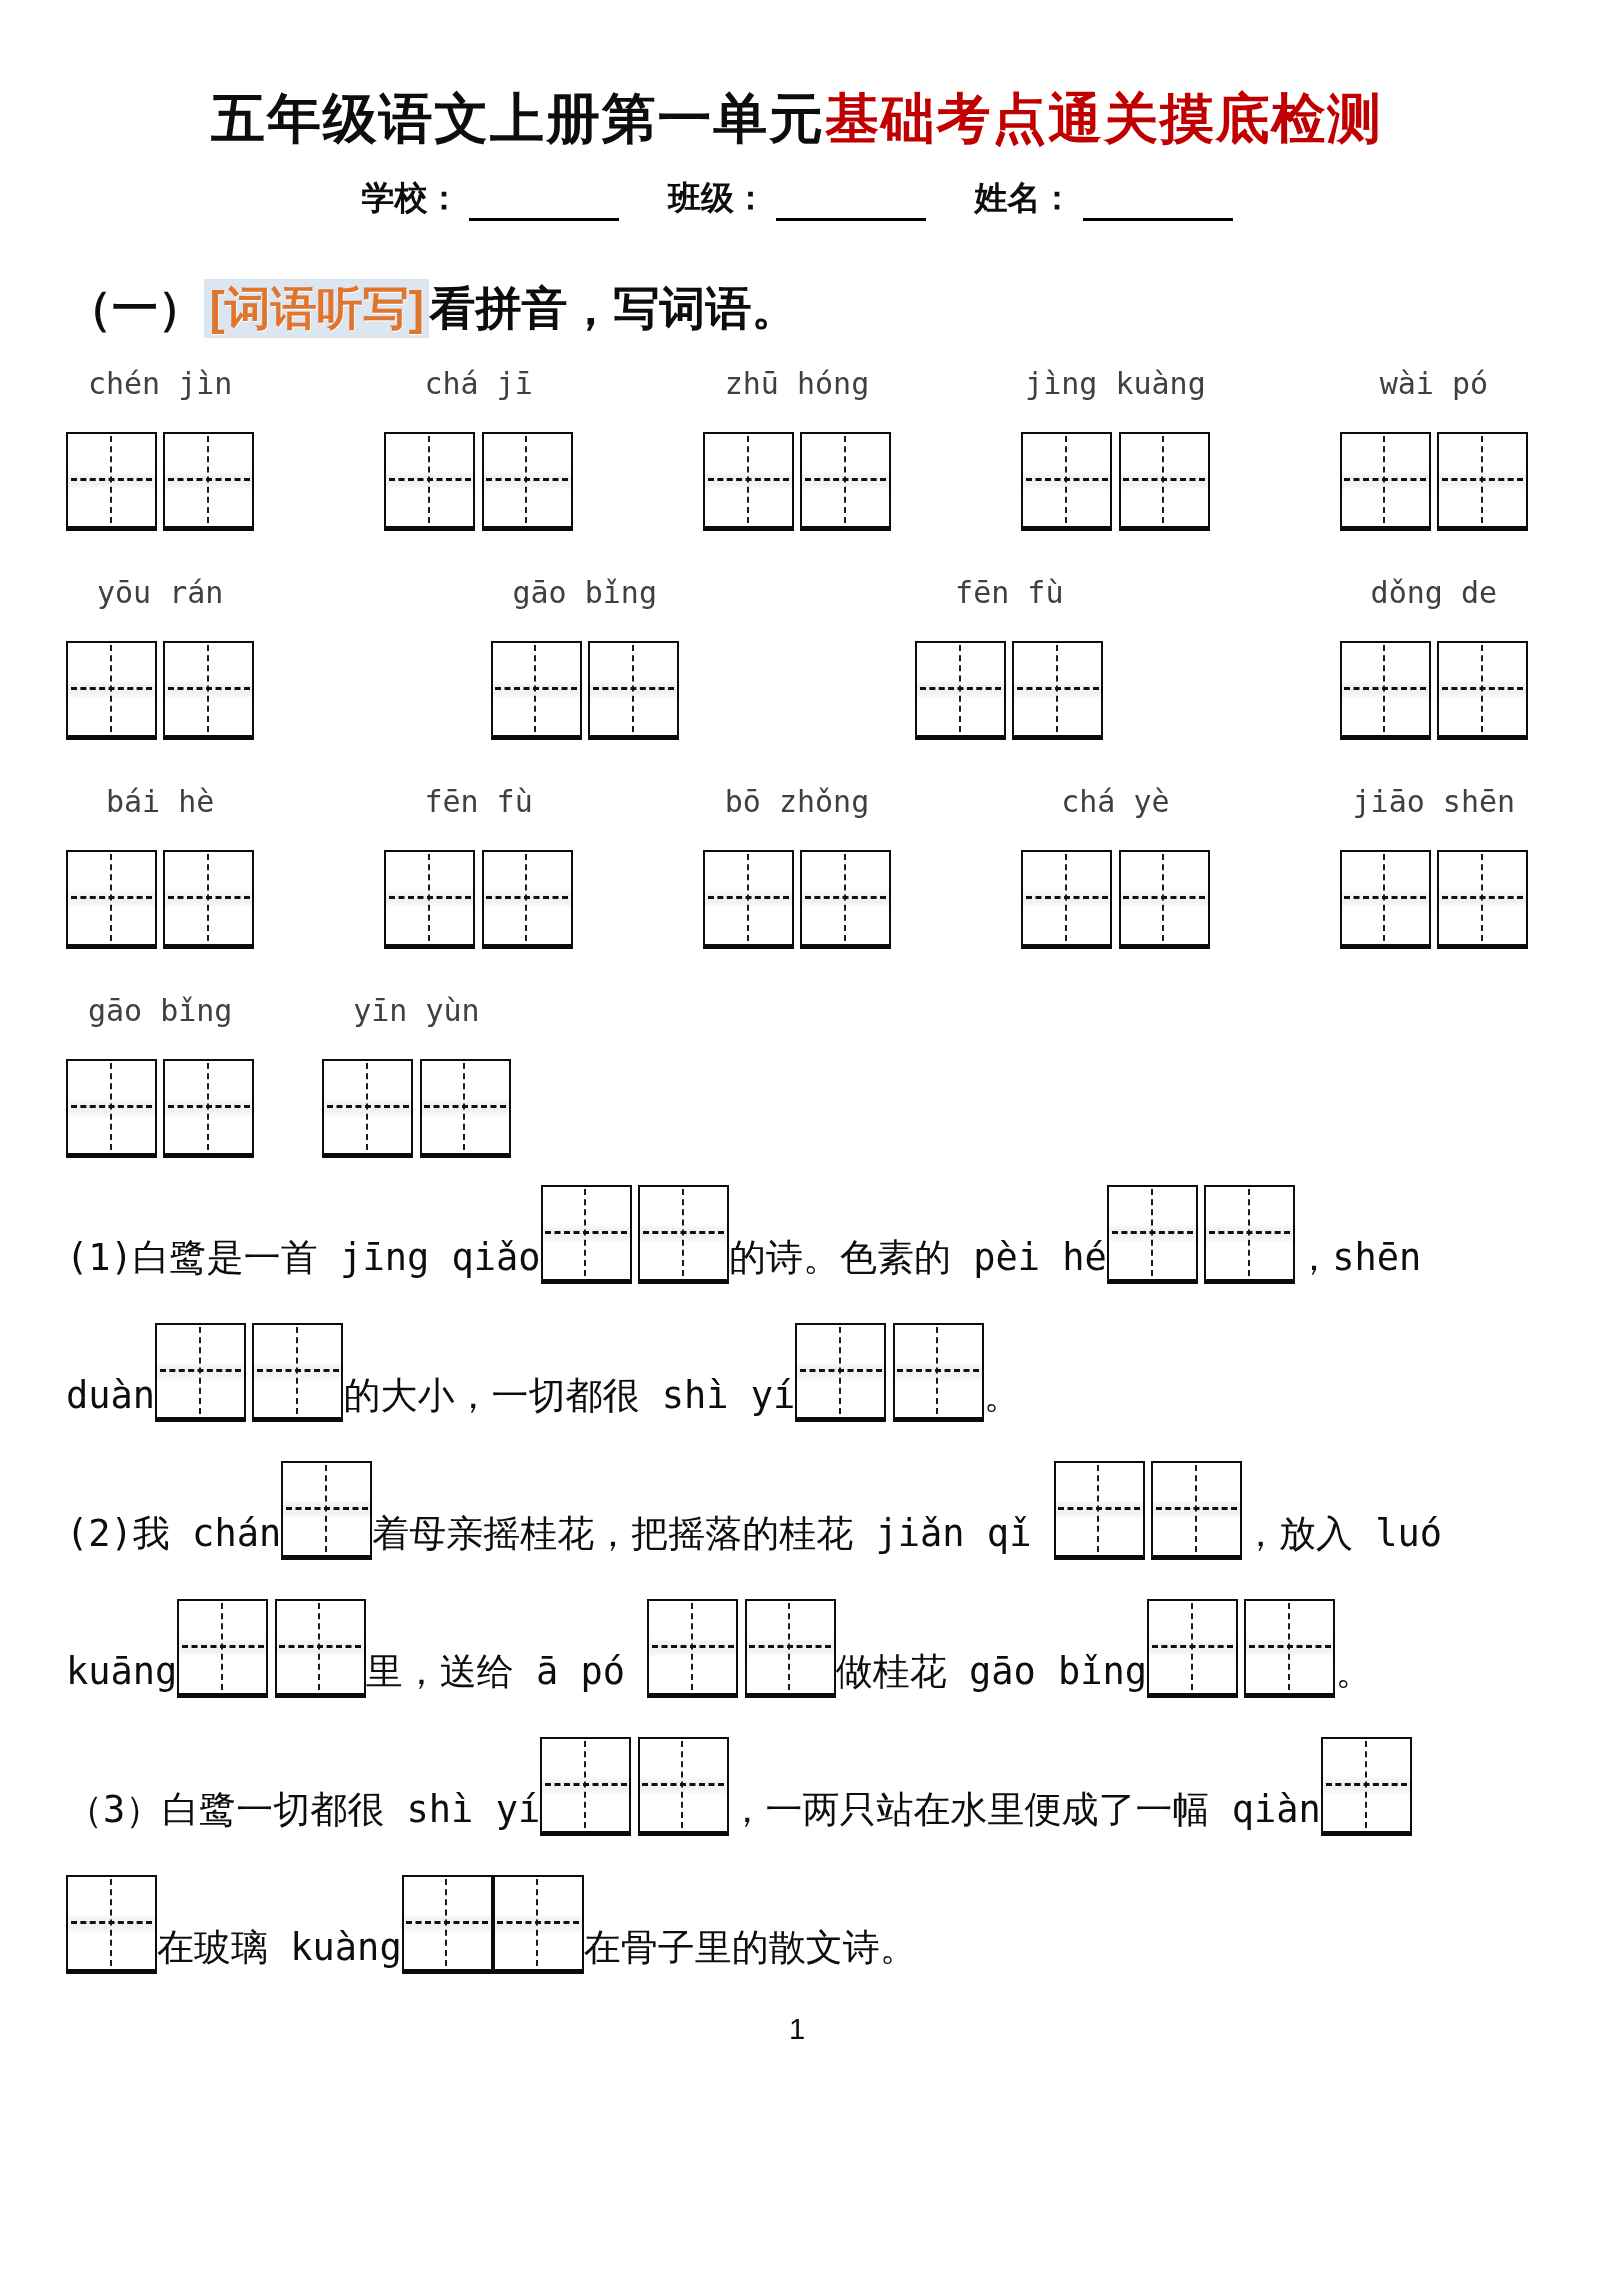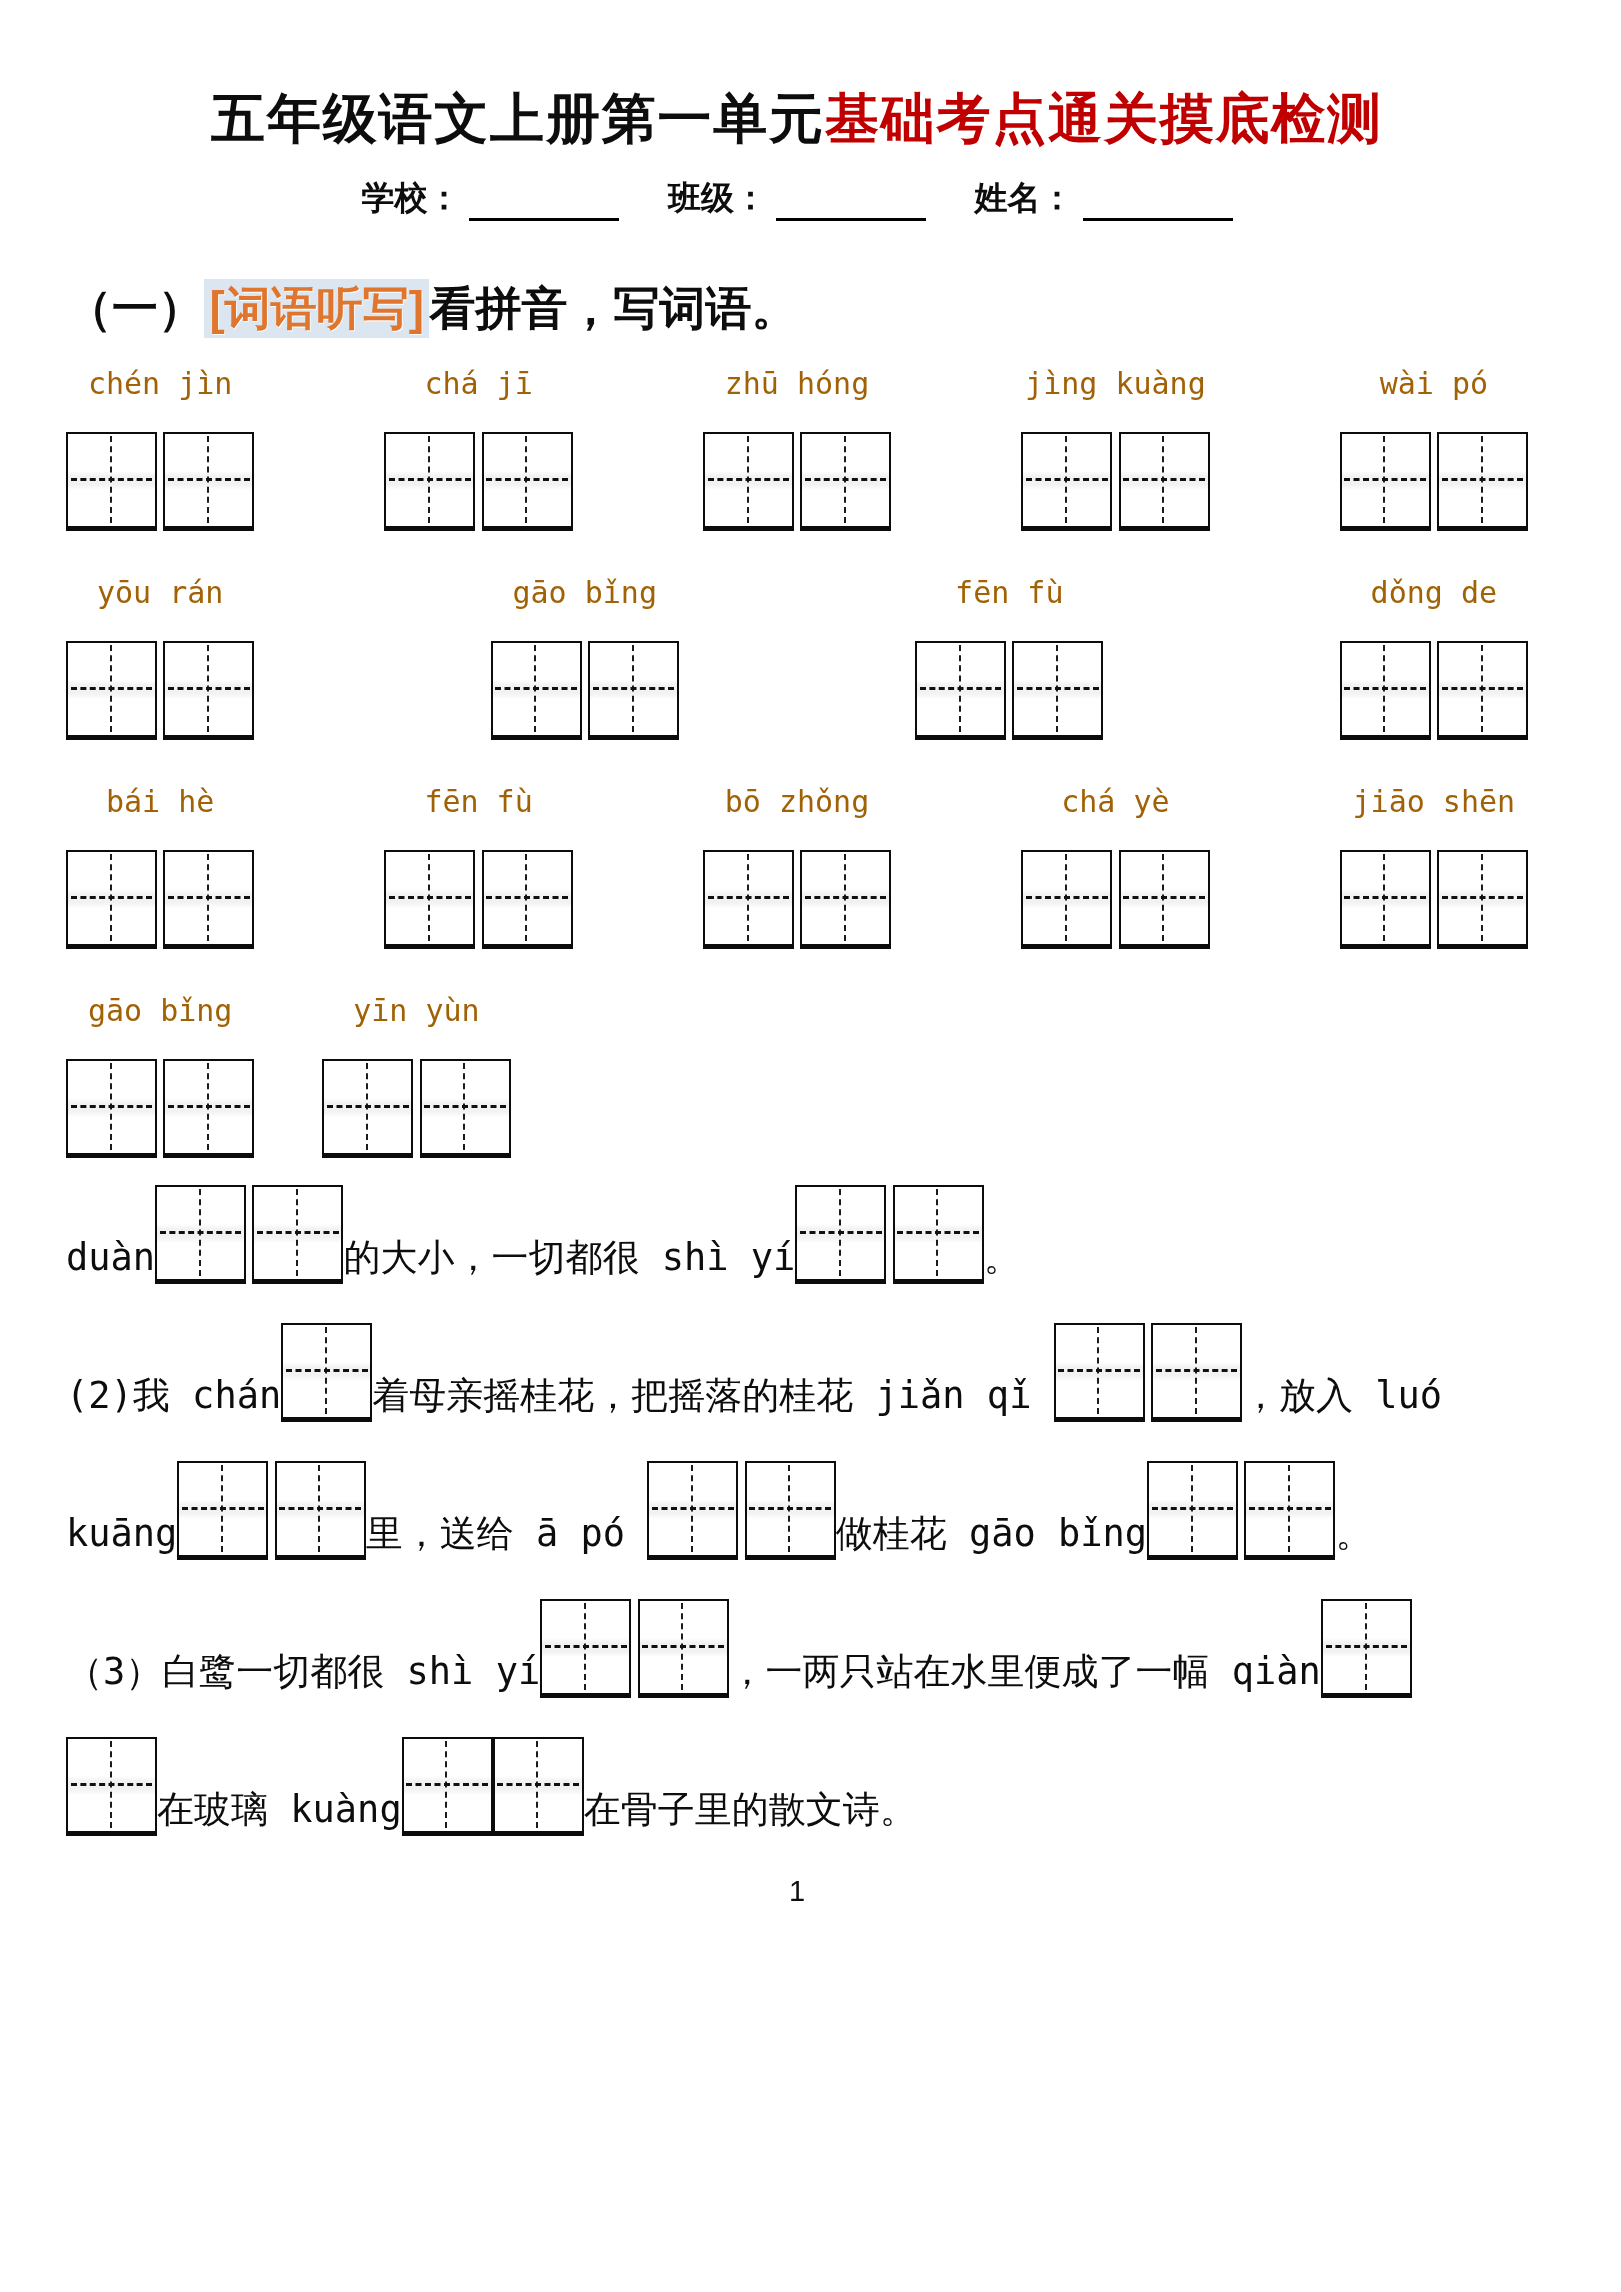--- a/index.html
+++ b/index.html
@@ -77,21 +77,21 @@
   }
 
   
   .word-grid { margin-top:27px; }
   .word-row { display:flex; justify-content:space-between; margin-top:45px; }
   .word-row.row-first { margin-top:0; }
   .word-row.row-partial { justify-content:flex-start; gap:68px; }
   .word-group { display:flex; flex-direction:column; align-items:center; gap:32px; }
   .pinyin {
     font-family:"DejaVu Sans Mono", monospace;
-    font-size:30px; color:#a16207;
+    font-size:30px; color:#404040;
     white-space:pre; line-height:1.1;
   }
 
   
   .sentences { margin-top:27px; }
   .sent-line {
     display:flex; align-items:flex-end;
     margin-bottom:39px;
     white-space:nowrap;
   }
@@ -250,20 +250,33 @@
               <span class="tzg"></span>
               <span class="tzg"></span>
             </span>
         </div>
       </div>
 
     </div>
 
     <div class="sentences">
 
+      <div class="sent-line">
+        <span class="st">(1)白鹭是一首 jīng qiǎo</span>
+        <span class="pair">
+            <span class="tzg"></span>
+            <span class="tzg"></span>
+          </span>
+        <span class="st">的诗。色素的 pèi hé</span>
+        <span class="pair">
+            <span class="tzg"></span>
+            <span class="tzg"></span>
+          </span>
+        <span class="st">，shēn</span>
+      </div>
 
       <div class="sent-line">
         <span class="st">duàn</span>
         <span class="pair">
             <span class="tzg"></span>
             <span class="tzg"></span>
           </span>
         <span class="st">的大小，一切都很 shì yí</span>
         <span class="pair">
             <span class="tzg"></span>

